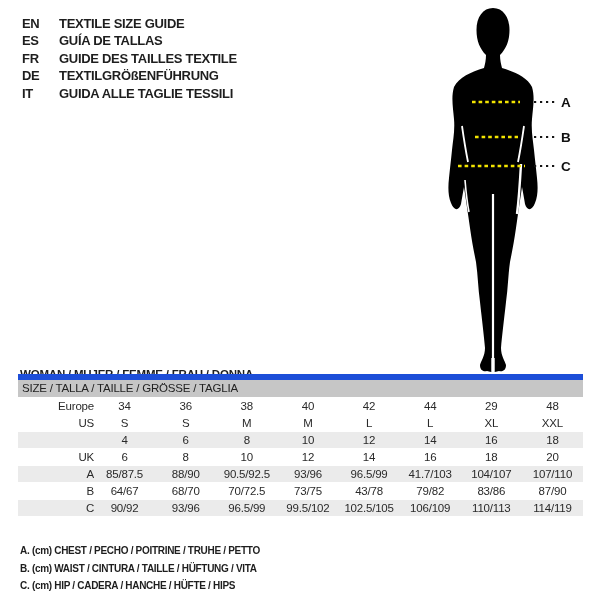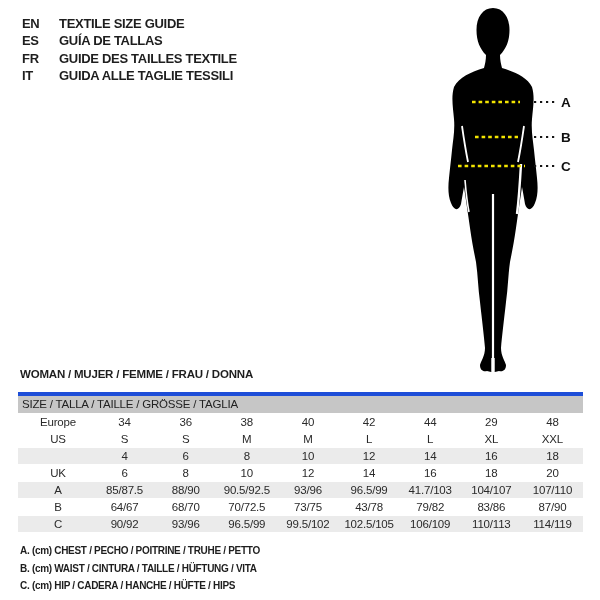--- a/index.html
+++ b/index.html
@@ -24,28 +24,28 @@
   
   .figure-wrap{position:absolute;left:420px;top:4px;width:165px;height:370px;}
   .figure-wrap svg{display:block;}
   .abc-label{font-family:"Liberation Sans",sans-serif;font-size:13.5px;font-weight:700;fill:#111;}
 
   
   .section-title{position:absolute;left:20px;top:368px;font-size:11.5px;font-weight:700;
     letter-spacing:-0.2px;}
 
   
-  .size-table{position:absolute;left:18px;top:392px;width:565px;border-collapse:collapse;
-    table-layout:fixed;font-size:11.5px;color:#2a2a2a;border-top:4px solid #1d4ed8;
+  .size-table{position:absolute;left:18px;top:374px;width:565px;border-collapse:collapse;
+    table-layout:fixed;font-size:11.5px;color:#2a2a2a;border-top:6px solid #1d4ed8;
     letter-spacing:-0.2px;}
   .size-table td{padding:0;height:16px;line-height:16px;text-align:center;
     white-space:nowrap;overflow:hidden;}
   .size-table .header-cell{background:var(--header-bg);height:17px;line-height:17px;
     text-align:left;padding-left:4px;color:#222;}
-  .size-table .row-label{text-align:center;padding-left:4px;}
+  .size-table .row-label{text-align:right;padding-left:4px;}
   .size-table tr.shaded{background:var(--shaded-bg);}
   .size-table tr{border-bottom:1px solid #fff;}
 
   
   .legend-block{position:absolute;left:20px;top:542px;font-size:10px;font-weight:700;
     letter-spacing:-0.3px;line-height:17.5px;}
 </style>
 </head>
 <body>
 
@@ -56,20 +56,24 @@
       <span class="lang-code">EN</span>
       <span class="lang-text">TEXTILE SIZE GUIDE</span>
     </div>
     <div class="lang-row">
       <span class="lang-code">ES</span>
       <span class="lang-text">GUÍA DE TALLAS</span>
     </div>
     <div class="lang-row">
       <span class="lang-code">FR</span>
       <span class="lang-text">GUIDE DES TAILLES TEXTILE</span>
+    </div>
+    <div class="lang-row">
+      <span class="lang-code">DE</span>
+      <span class="lang-text">TEXTILGRÖßENFÜHRUNG</span>
     </div>
     <div class="lang-row">
       <span class="lang-code">IT</span>
       <span class="lang-text">GUIDA ALLE TAGLIE TESSILI</span>
     </div>
   </div>
 
   <div class="figure-wrap">
     <svg width="165" height="370" viewBox="0 0 165 370">
 

